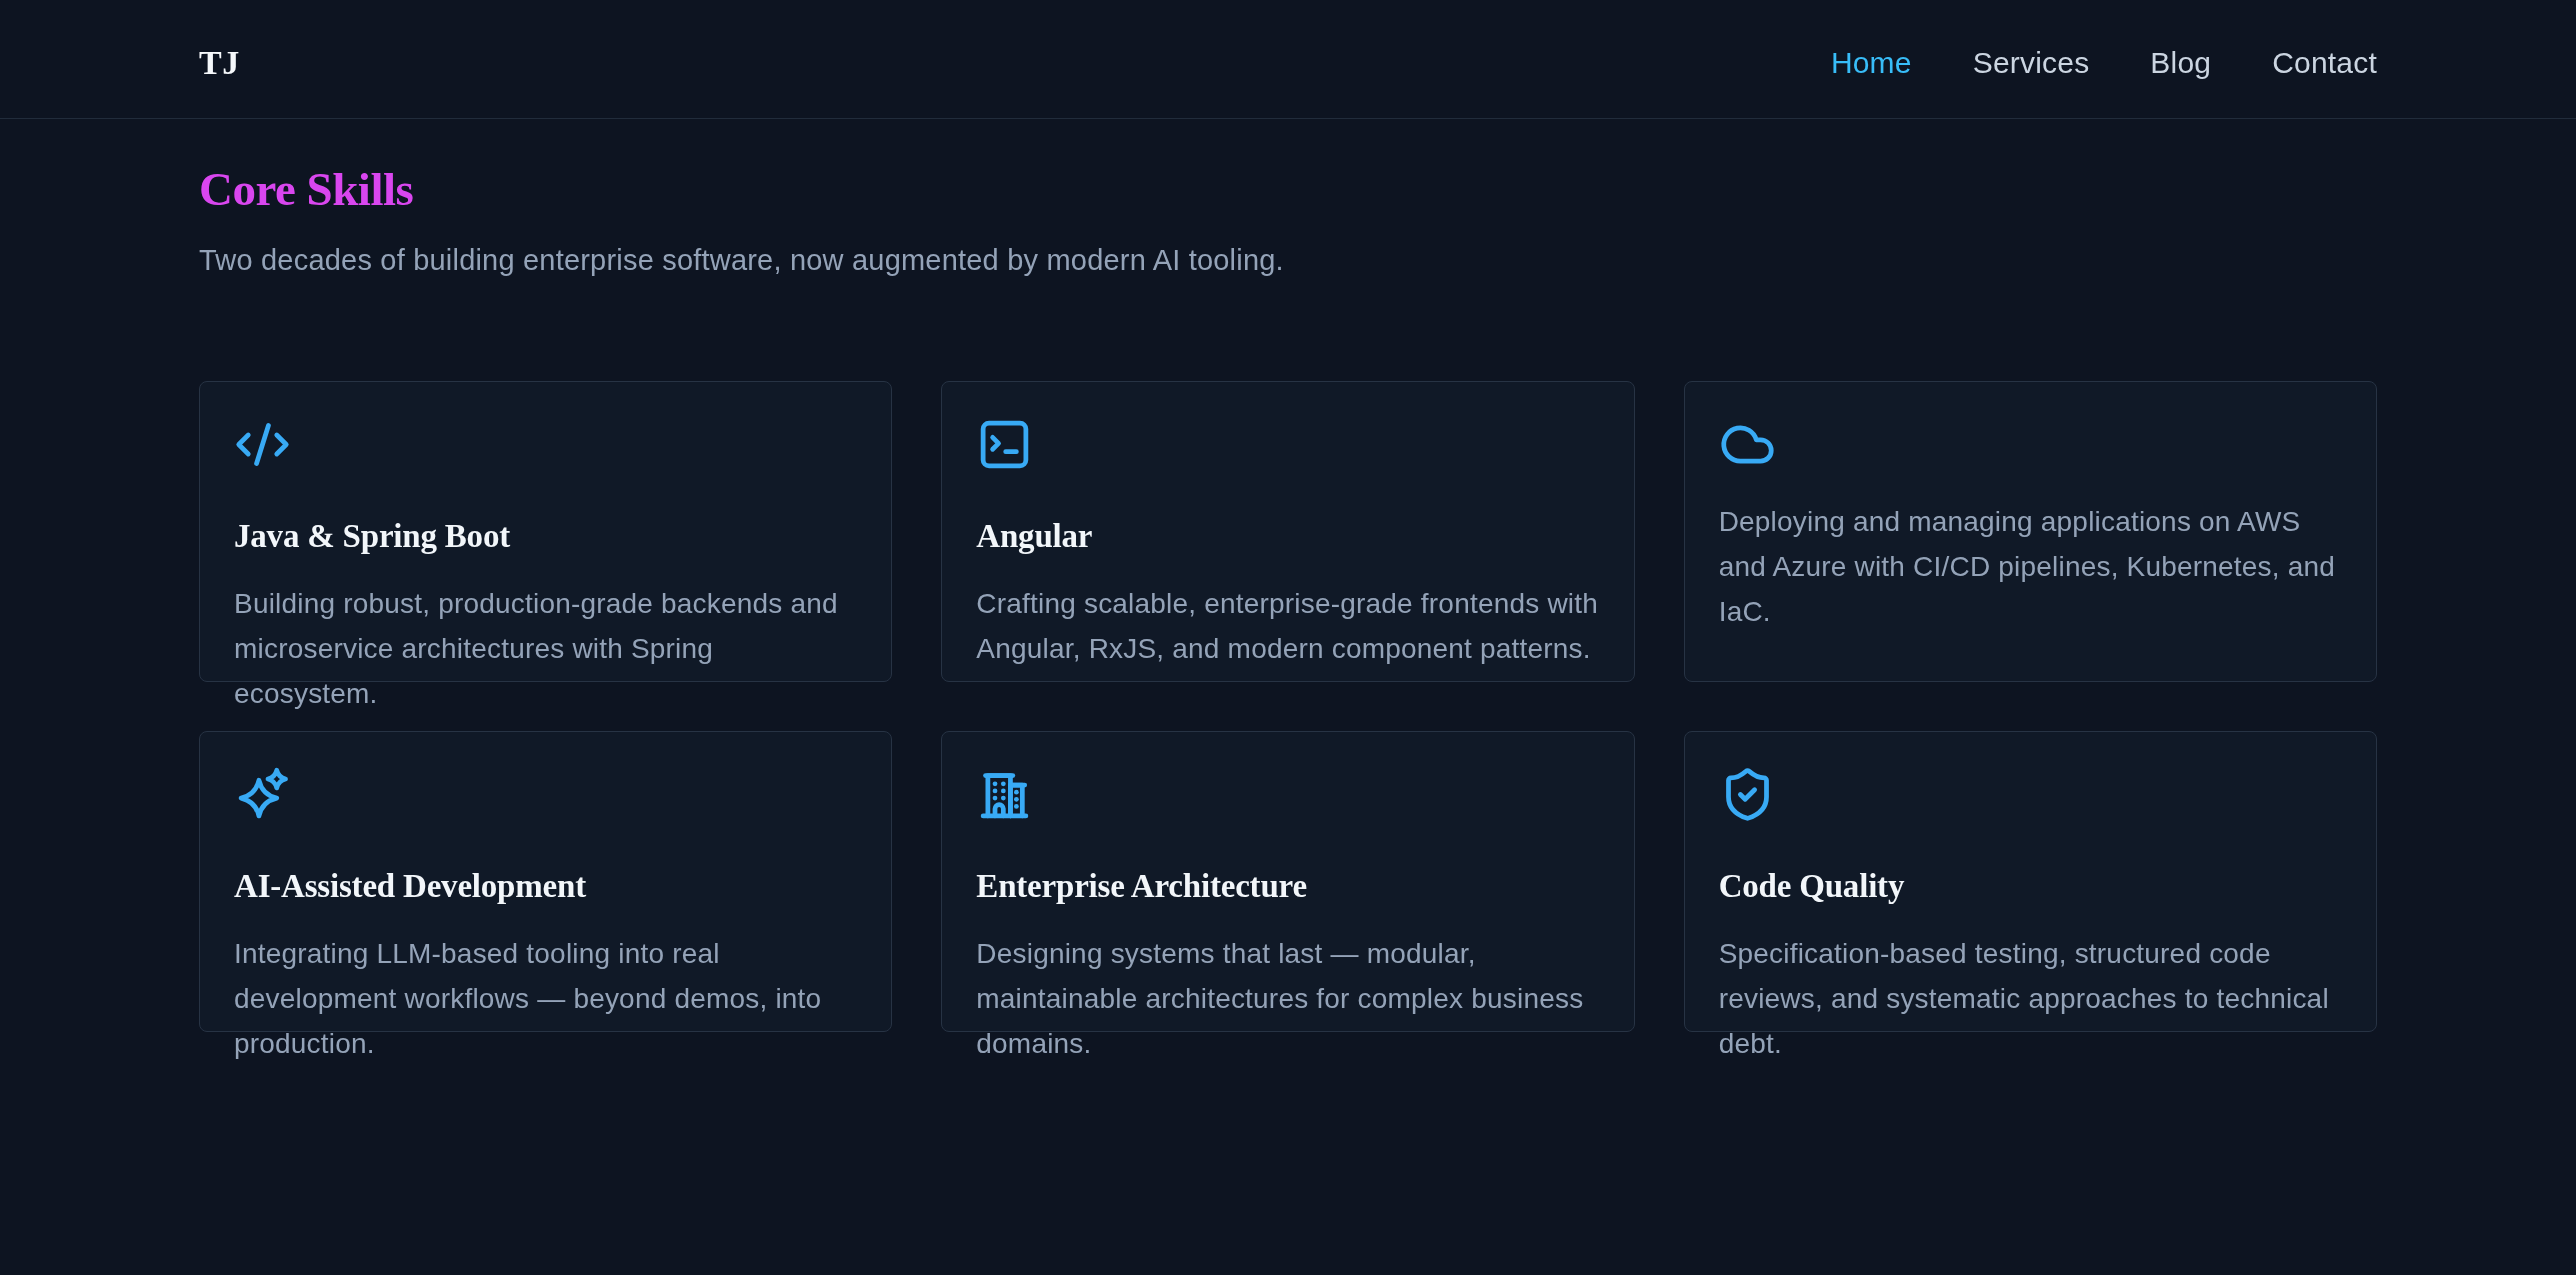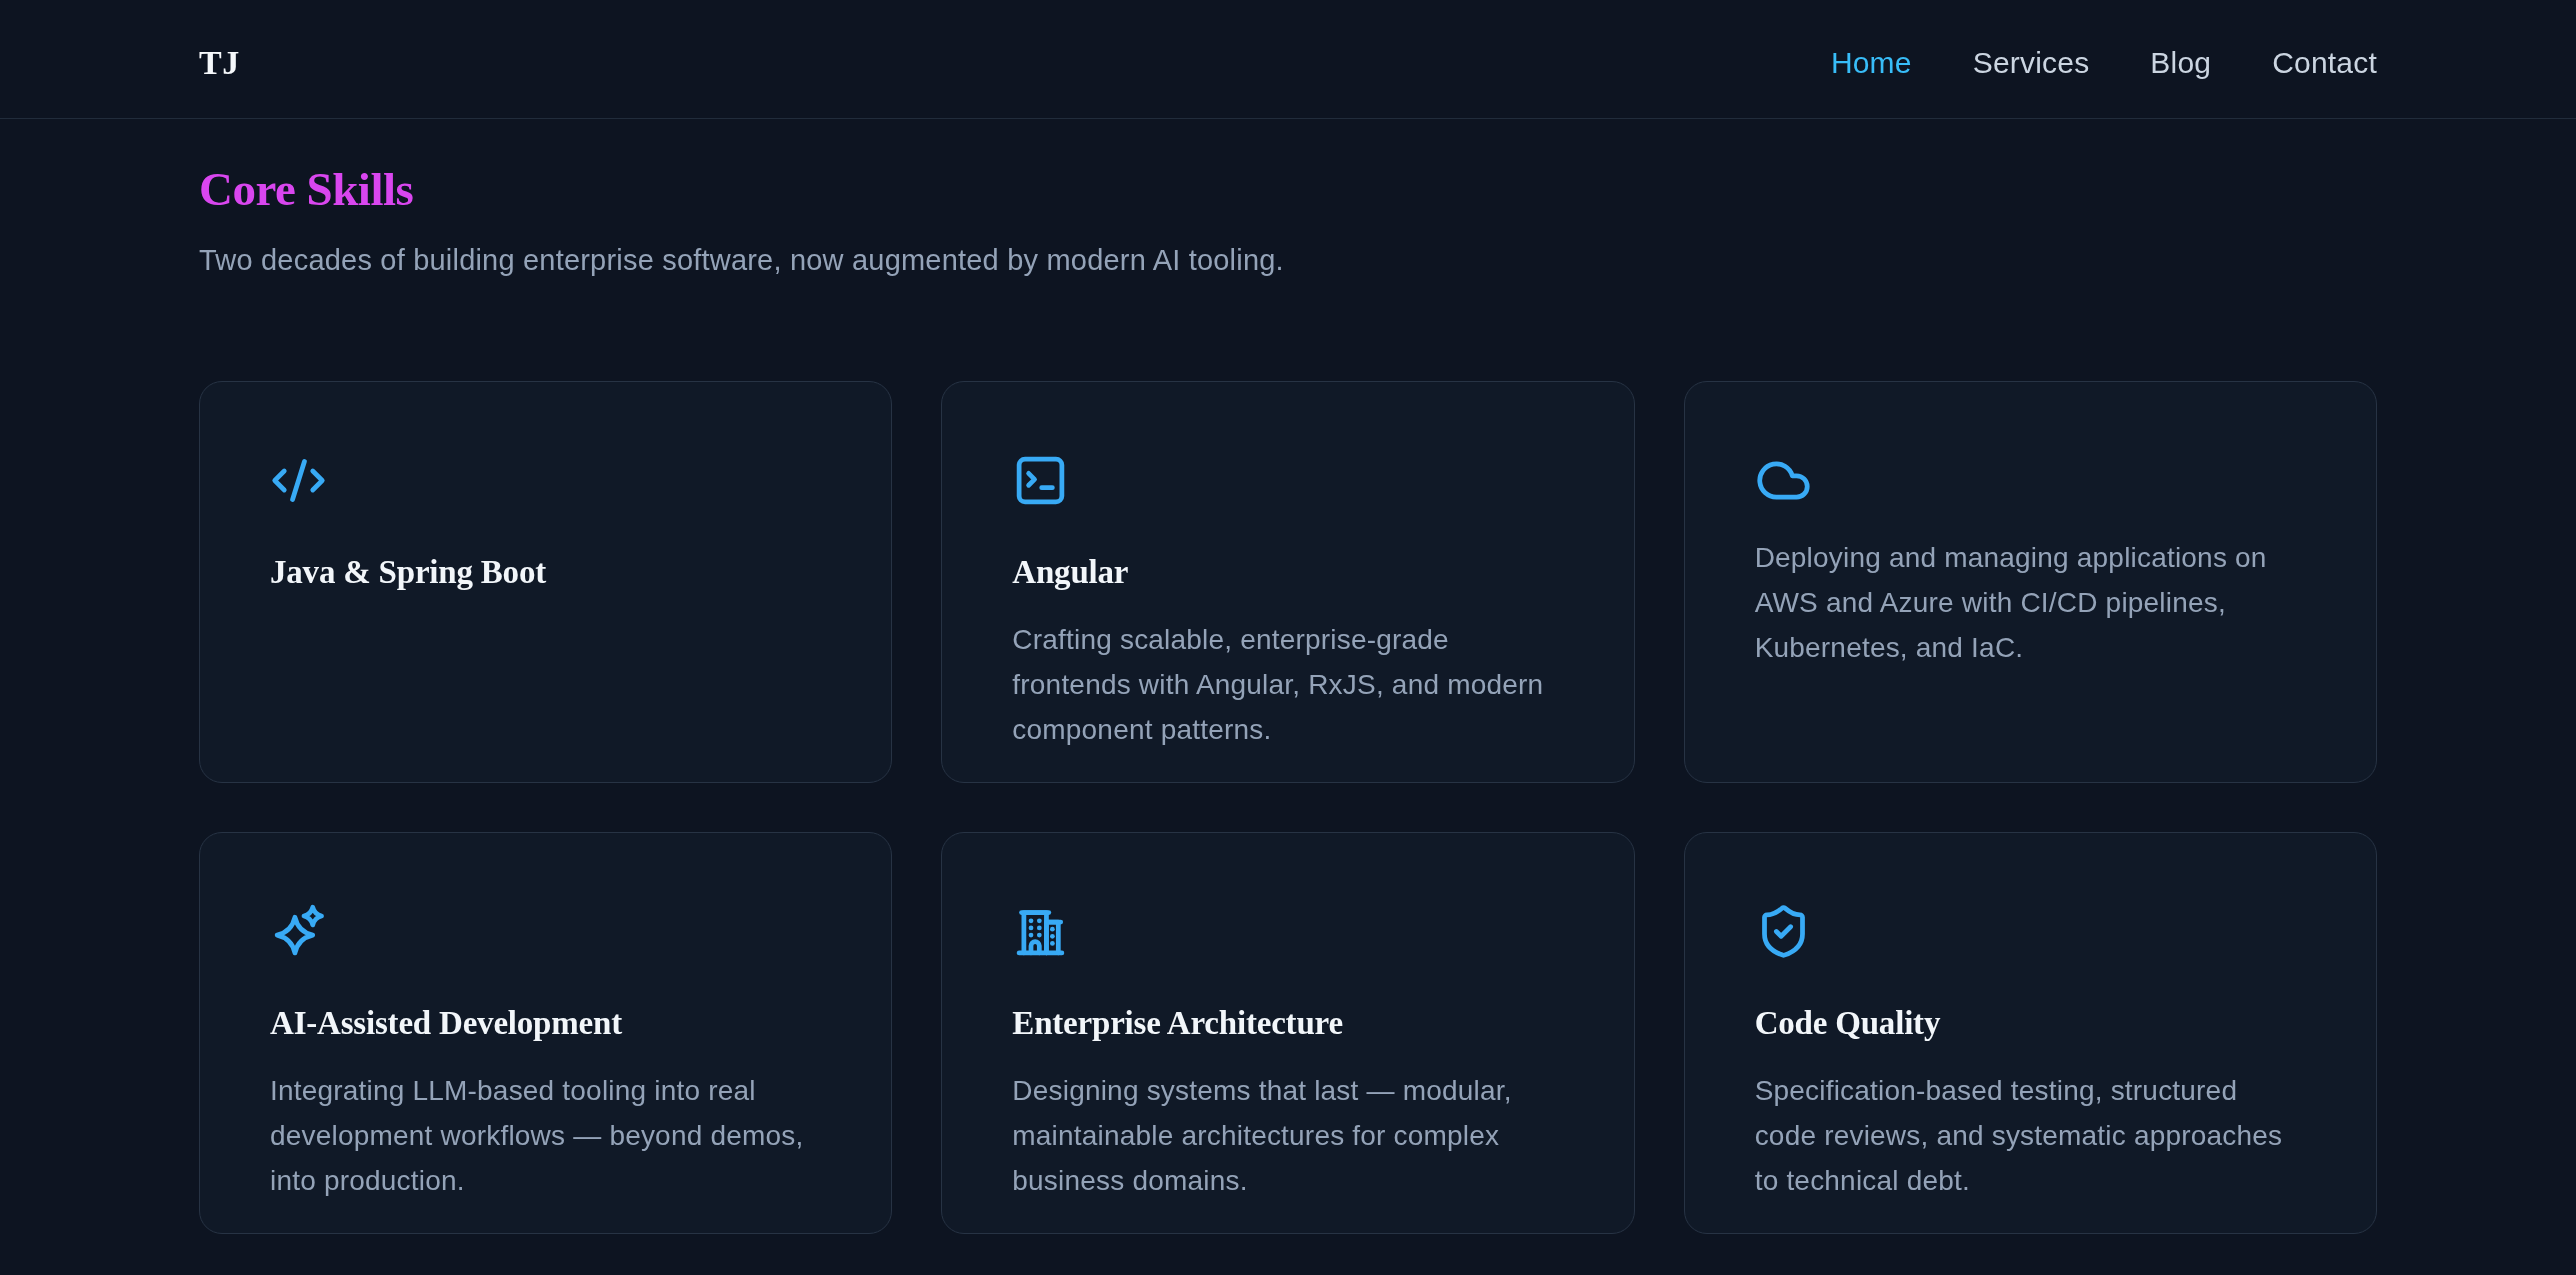--- a/index.html
+++ b/index.html
@@ -67,23 +67,23 @@
   
   .grid {
     margin-top: 101px;
     display: grid;
     grid-template-columns: repeat(3, 1fr);
     gap: 49px;
   }
   .card {
     background: #101927;
     border: 1px solid #273344;
-    border-radius: 23px;
-    padding: 70px;
-    height: 402px;
+    border-radius: 8px;
+    padding: 34px;
+    height: 301px;
   }
   .card-icon {
     width: 57px;
     height: 57px;
     color: #38aaf5;
   }
   .card-icon svg { width: 100%; height: 100%; display: block; }
   .card-title {
     margin-top: 45px;
     font-family: "Liberation Serif", "DejaVu Serif", serif;
@@ -123,20 +123,21 @@
 
     <article class="card">
       <div class="card-icon">
         <svg viewBox="0 0 24 24" fill="none" stroke="currentColor" stroke-width="2" stroke-linecap="round" stroke-linejoin="round" aria-hidden="true">
           <path d="m18 16 4-4-4-4"></path>
             <path d="m6 8-4 4 4 4"></path>
             <path d="m14.5 4-5 16"></path>
         </svg>
       </div>
       <h2 class="card-title">Java &amp; Spring Boot</h2>
+      <p class="card-desc">Building robust, production-grade backends and microservice architectures with Spring ecosystem.</p>
     </article>
 
     <article class="card">
       <div class="card-icon">
         <svg viewBox="0 0 24 24" fill="none" stroke="currentColor" stroke-width="2" stroke-linecap="round" stroke-linejoin="round" aria-hidden="true">
           <rect x="3" y="3" width="18" height="18" rx="2.5"></rect>
             <path d="m7 9 2.5 2.5L7 14"></path>
             <path d="M12.5 15H17"></path>
         </svg>
       </div>

